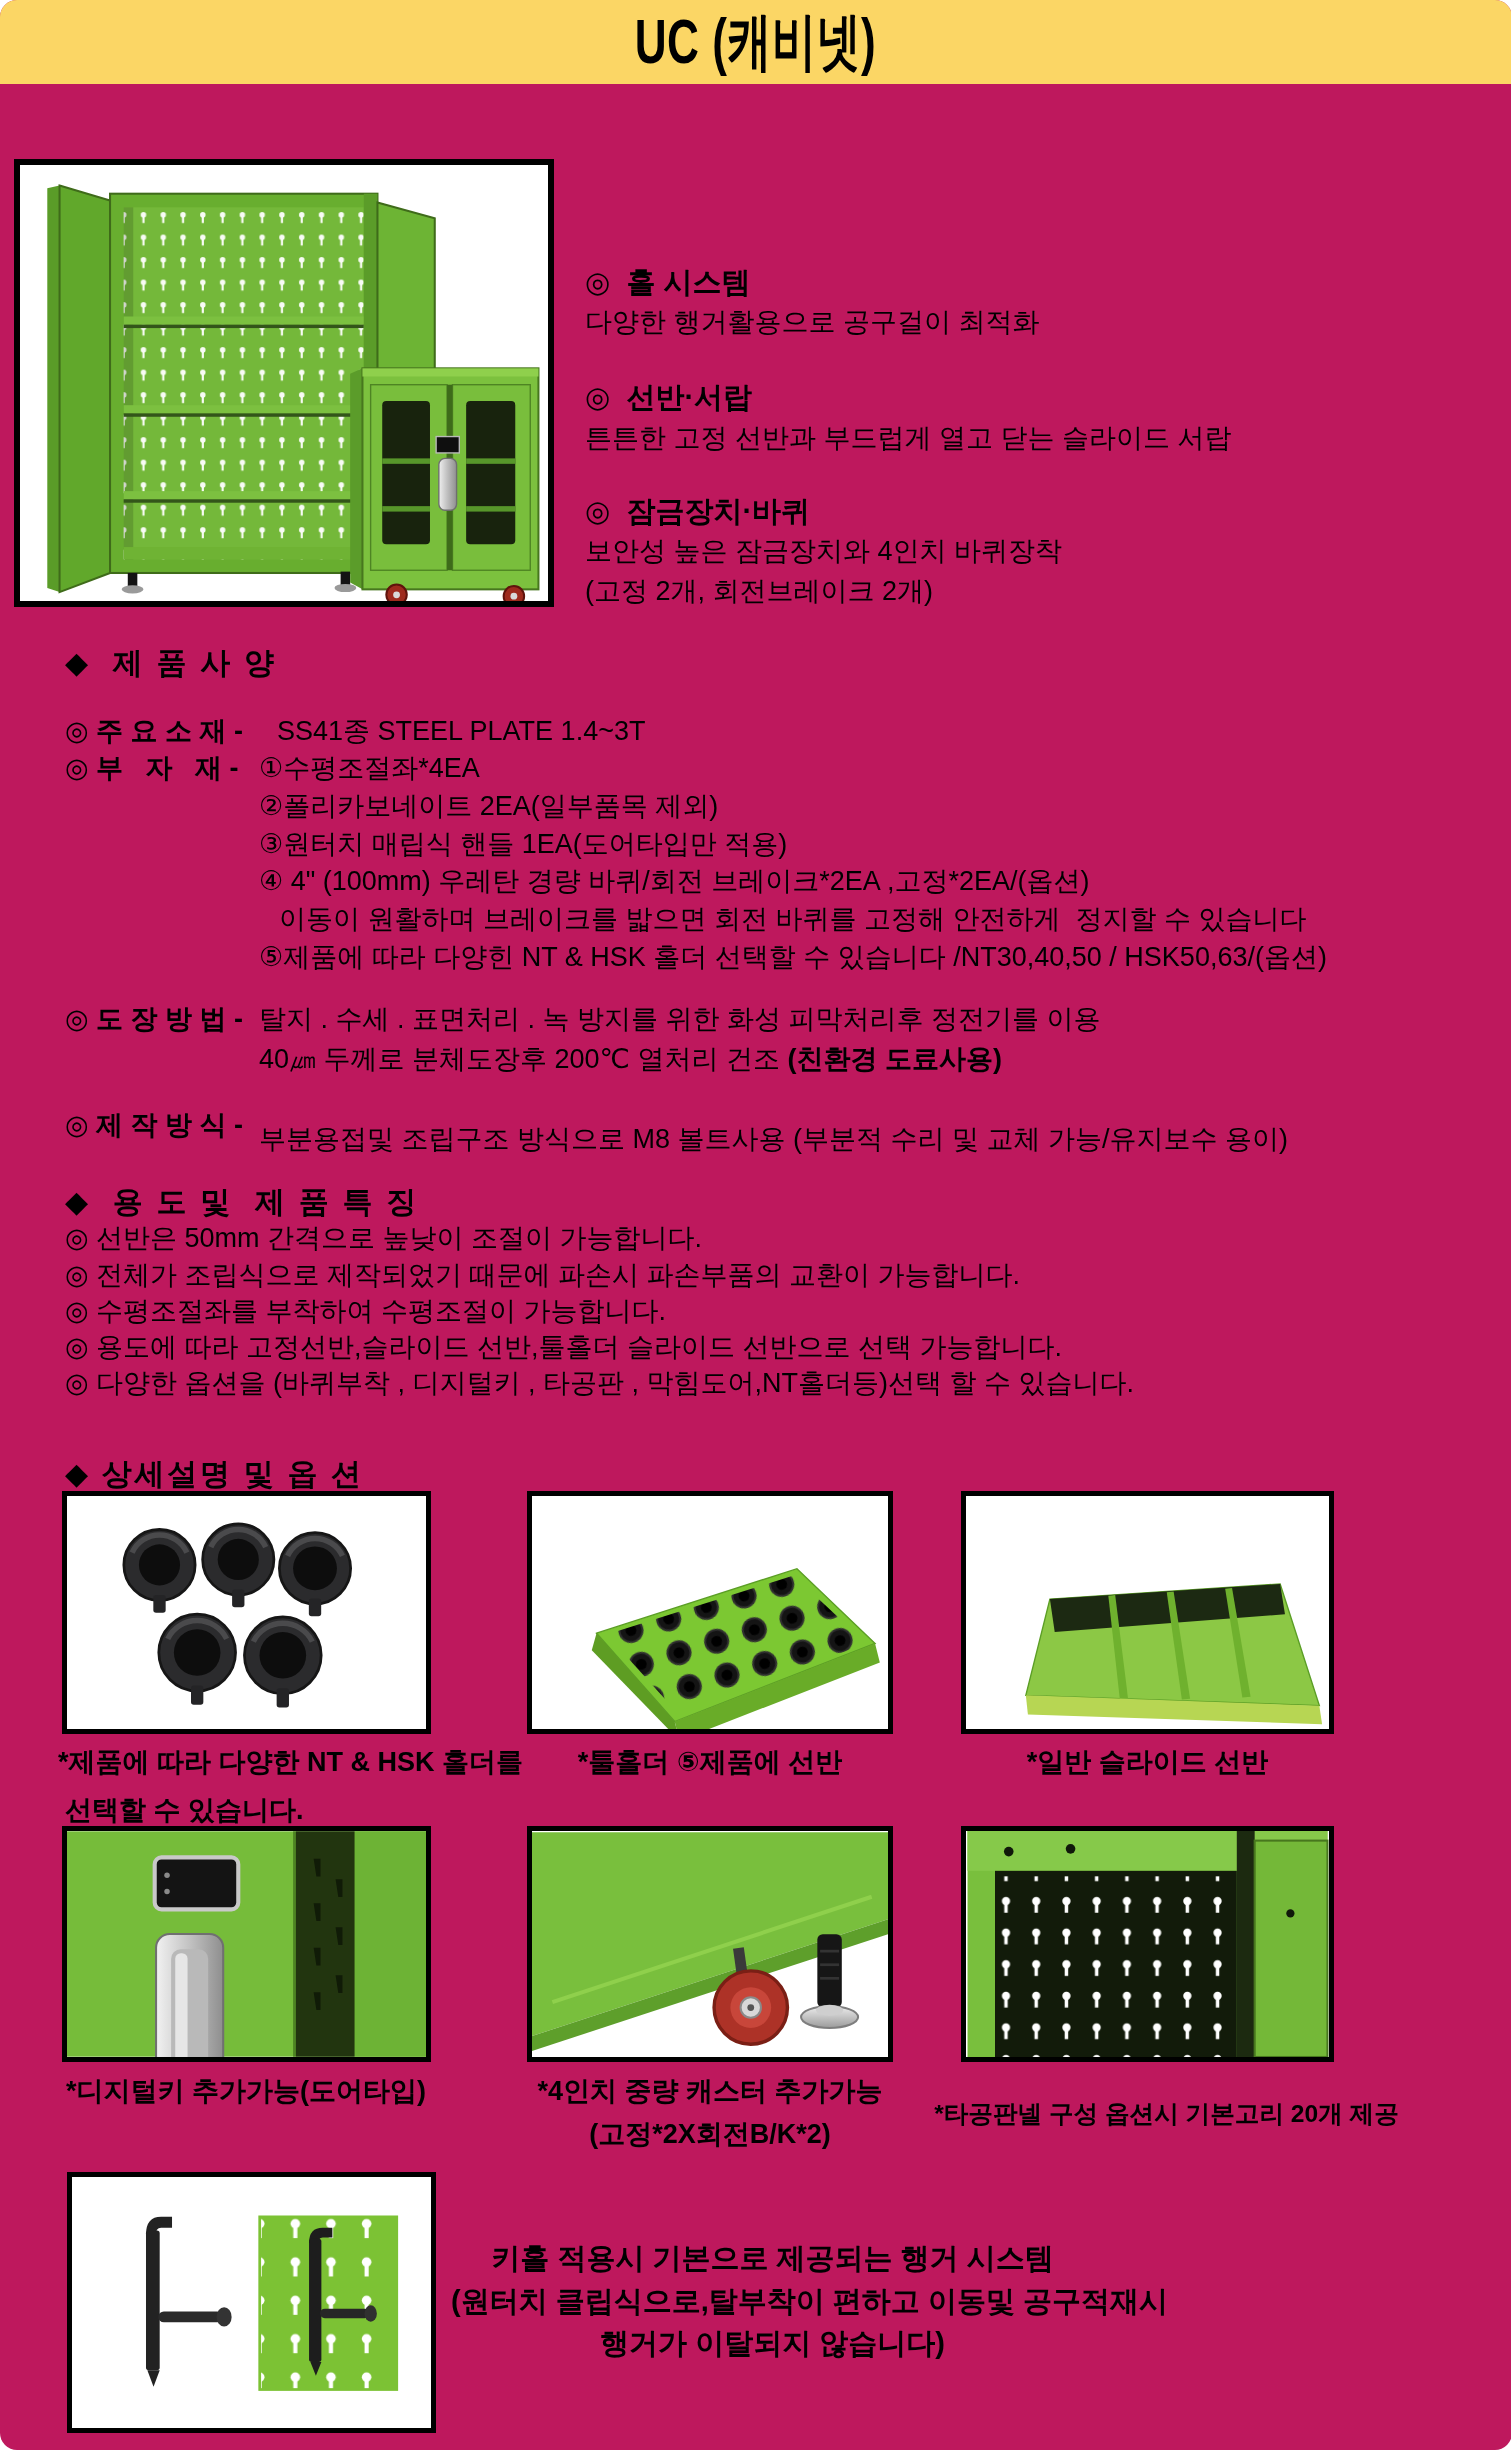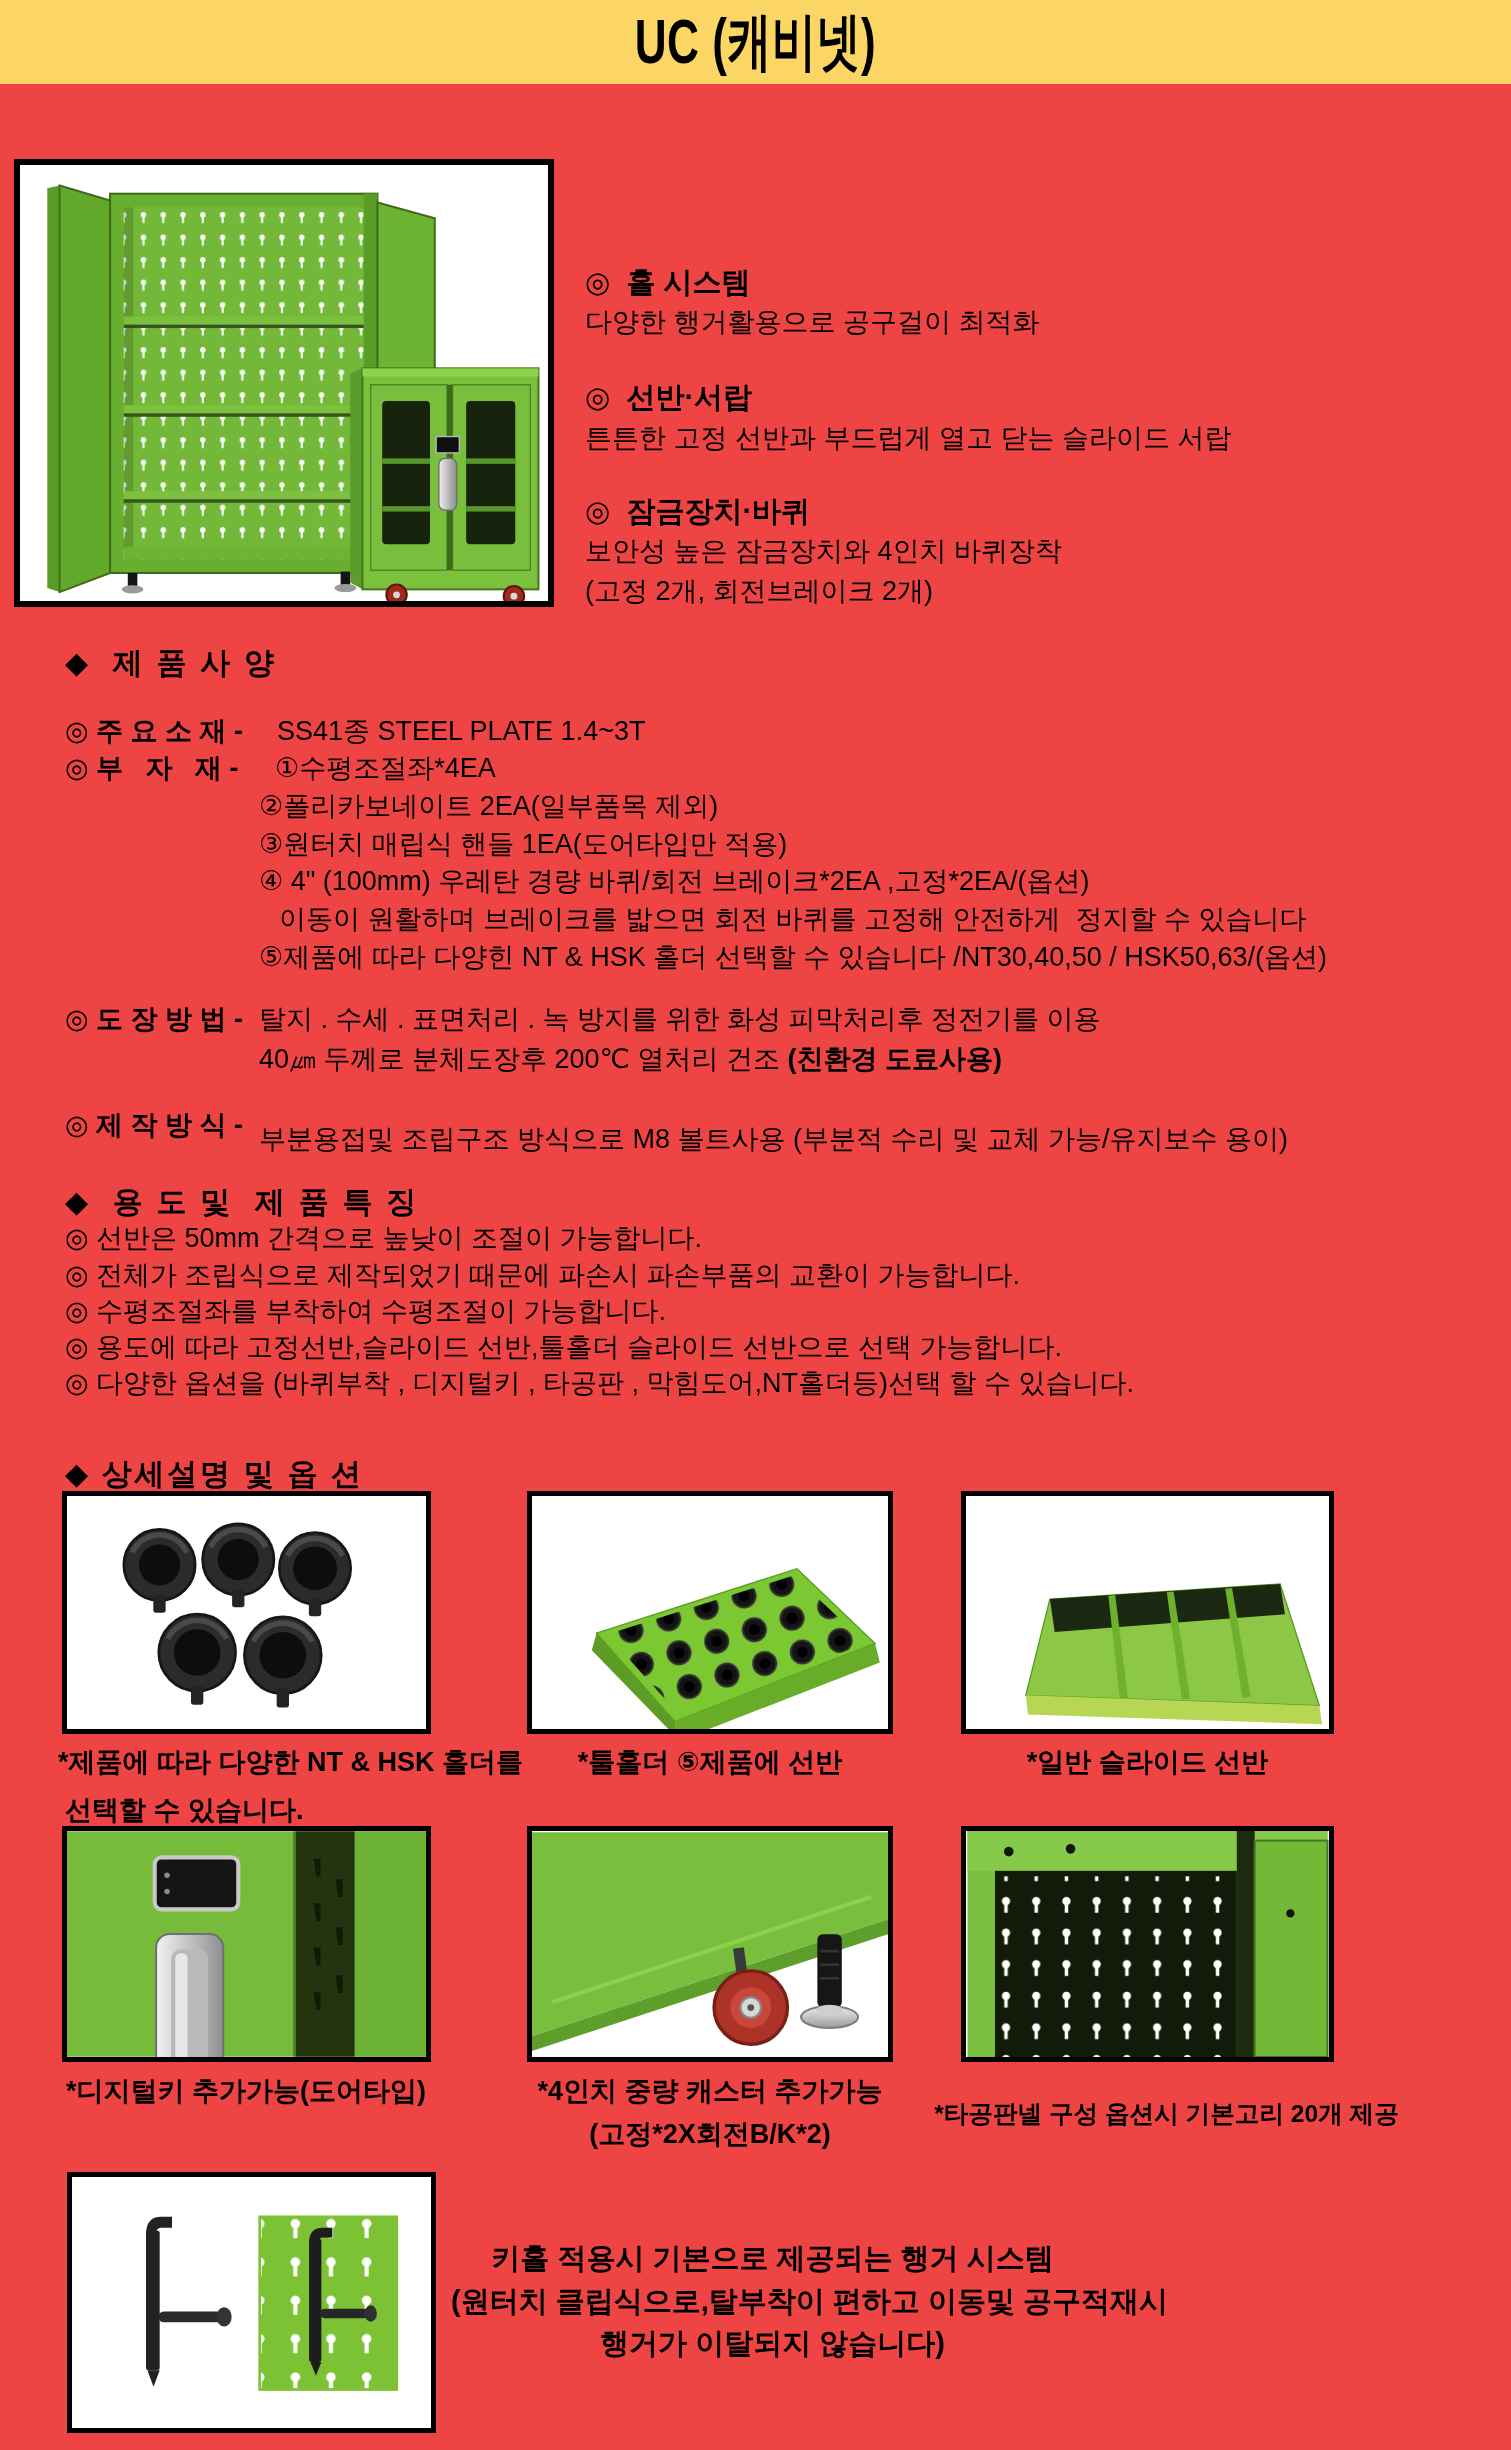--- a/index.html
+++ b/index.html
@@ -1,17 +1,17 @@
 <!DOCTYPE html>
 <html style="font-size:11px"><head>
 <meta charset="utf-8">
 <style>
   html,body{margin:0;padding:0;background:#fff;}
-  .page{position:relative;width:1512px;height:2450px;background:#ef4444;overflow:hidden;
-        font-family:"Liberation Sans","DejaVu Sans",sans-serif;color:#000;}
+  .page{position:relative;width:1512px;height:2450px;background:#be185d;overflow:hidden;
+        font-family:"Liberation Sans","DejaVu Sans",sans-serif;color:#000;border-radius:17px;}
   .abs{position:absolute;white-space:pre;line-height:1.1;}
   .banner{position:absolute;left:0;top:0;width:1512px;height:84px;background:#FBD665;
           display:flex;align-items:center;justify-content:center;}
   .banner-title{font-size:63px;font-weight:bold;letter-spacing:0.7px;transform:scaleX(.70);color:#000;}
   .sec-title{font-size:30px;font-weight:bold;letter-spacing:2.7px;}
   .h{font-size:29px;font-weight:bold;}
   .t-body{font-size:27px;}
   .label{font-size:27px;font-weight:bold;}
   .cap{font-size:27px;font-weight:bold;}
   .cap-sm{font-size:24.6px;font-weight:bold;margin-top:21px;}
@@ -109,21 +109,21 @@
   <div class="abs h" style="left:585px;top:496px;">◎  잠금장치·바퀴</div>
   <div class="abs t-body" style="left:585px;top:537px;">보안성 높은 잠금장치와 4인치 바퀴장착</div>
   <div class="abs t-body" style="left:585px;top:577px;">(고정 2개, 회전브레이크 2개)</div>
 
   <div class="abs sec-title" style="left:65px;top:646px;">◆  제 품 사 양</div>
 
   <div class="abs label" style="left:65px;top:717px;">◎ 주 요 소 재 -</div>
   <div class="abs t-body" style="left:277px;top:717px;">SS41종 STEEL PLATE 1.4~3T</div>
 
   <div class="abs label" style="left:65px;top:754px;">◎ 부   자   재 -</div>
-  <div class="abs t-body" style="left:275px;top:754px;">①수평조절좌*4EA</div>
+  <div class="abs t-body" style="left:259px;top:754px;">①수평조절좌*4EA</div>
   <div class="abs t-body" style="left:259px;top:792px;">②폴리카보네이트 2EA(일부품목 제외)</div>
   <div class="abs t-body" style="left:259px;top:830px;">③원터치 매립식 핸들 1EA(도어타입만 적용)</div>
   <div class="abs t-body" style="left:259px;top:867px;">④ 4" (100mm) 우레탄 경량 바퀴/회전 브레이크*2EA ,고정*2EA/(옵션)</div>
   <div class="abs t-body" style="left:279px;top:905px;">이동이 원활하며 브레이크를 밟으면 회전 바퀴를 고정해 안전하게  정지할 수 있습니다</div>
   <div class="abs t-body" style="left:259px;top:943px;">⑤제품에 따라 다양힌 NT &amp; HSK 홀더 선택할 수 있습니다 /NT30,40,50 / HSK50,63/(옵션)</div>
 
   <div class="abs label" style="left:65px;top:1005px;">◎ 도 장 방 법 -</div>
   <div class="abs t-body" style="left:259px;top:1005px;">탈지 . 수세 . 표면처리 . 녹 방지를 위한 화성 피막처리후 정전기를 이용</div>
   <div class="abs t-body" style="left:259px;top:1045px;"><span>40㎛ 두께로 분체도장후 200℃ 열처리 건조 </span><span style="font-weight:bold">(친환경 도료사용)</span></div>
 

